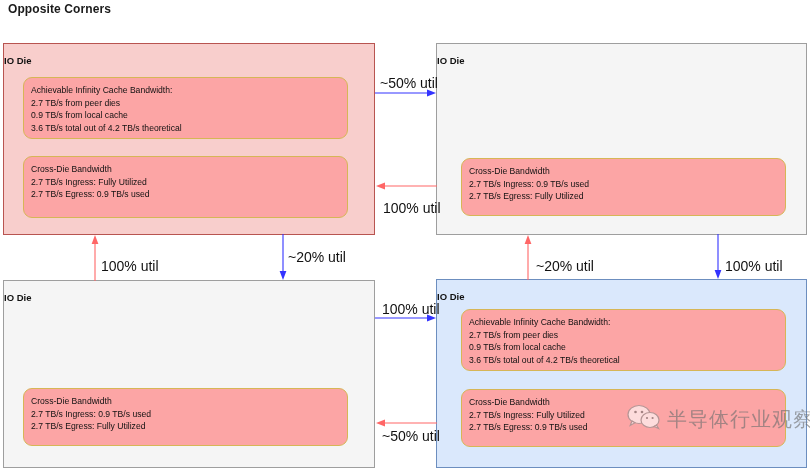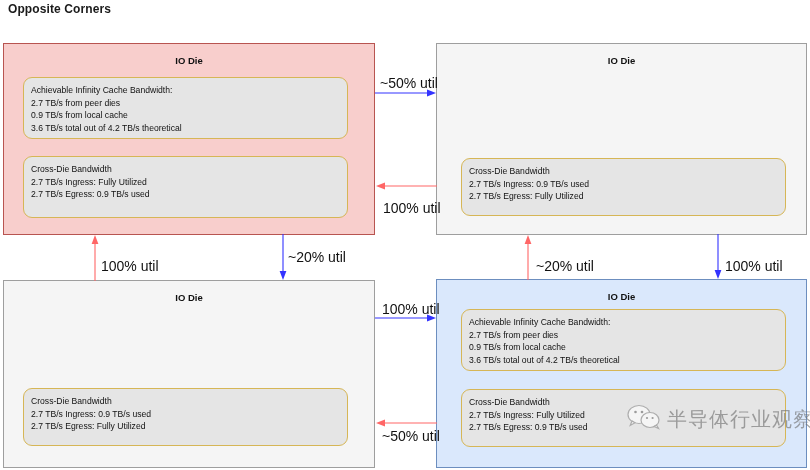--- a/index.html
+++ b/index.html
@@ -19,31 +19,31 @@
     letter-spacing:0.1px;
   }
 
   
   .die{
     position:absolute;
     box-sizing:border-box;
   }
   .die .die-title{
     position:absolute;left:0;right:0;top:11px;
-    text-align:center;
+    text-align:left;
     font-size:9.5px;font-weight:bold;color:#111;
   }
   .die-pink{background:#f8cecc;border:1px solid #b85450;}
   .die-grey{background:#f5f5f5;border:1px solid #9e9e9e;}
   .die-blue{background:#dae8fc;border:1px solid #6c8ebf;}
 
   
   .note{
     position:absolute;
-    background:#e5e5e5;
+    background:#fca5a5;
     border:1px solid #d6b656;
     border-radius:9px;
     box-sizing:border-box;
     padding:6px 7px 5px 7px;
     font-size:8.6px;
     line-height:12.6px;
     color:#111;
     white-space:pre-line;
   }
 

